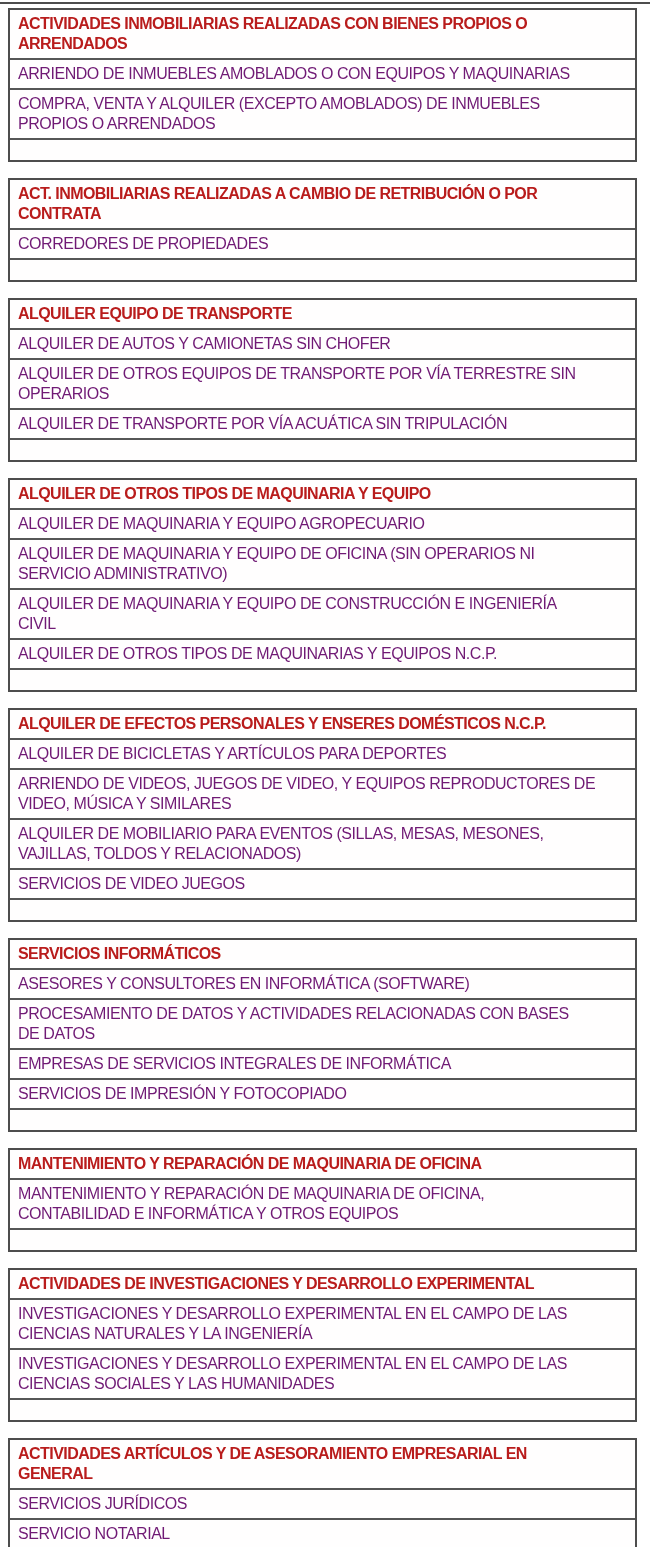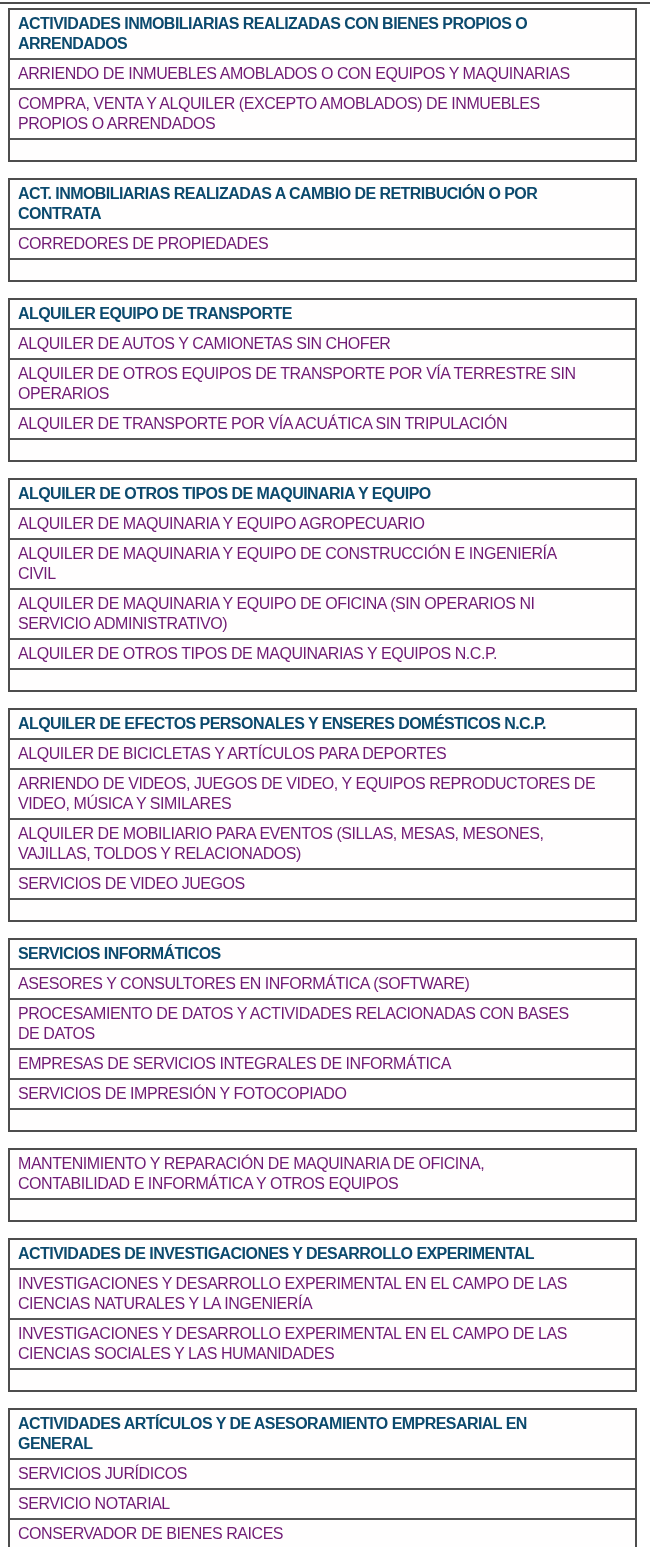--- a/index.html
+++ b/index.html
@@ -46,21 +46,21 @@
     color: #701a75;
     white-space: pre-line;
     overflow-wrap: anywhere;
   }
   .cell + .cell {
     border-top: 2px solid #565656;
   }
   .cell.header {
     font-weight: bold;
     letter-spacing: -0.55px;
-    color: #0c4a6e;
+    color: #b91c1c;
   }
   .cell.spacer {
     height: 20px;
     padding: 0;
   }
   
   .bottom-stub {
     box-sizing: border-box;
     width: 629px;
     height: 10px;
@@ -96,24 +96,24 @@
     <div class="cell row">ALQUILER DE AUTOS Y CAMIONETAS SIN CHOFER</div>
     <div class="cell row">ALQUILER DE OTROS EQUIPOS DE TRANSPORTE POR VÍA TERRESTRE SIN
 OPERARIOS</div>
     <div class="cell row">ALQUILER DE TRANSPORTE POR VÍA ACUÁTICA SIN TRIPULACIÓN</div>
     <div class="cell spacer"></div>
   </div>
 
   <div class="section">
     <div class="cell header">ALQUILER DE OTROS TIPOS DE MAQUINARIA Y EQUIPO</div>
     <div class="cell row">ALQUILER DE MAQUINARIA Y EQUIPO AGROPECUARIO</div>
+    <div class="cell row">ALQUILER DE MAQUINARIA Y EQUIPO DE OFICINA (SIN OPERARIOS NI
+SERVICIO ADMINISTRATIVO)</div>
     <div class="cell row">ALQUILER DE MAQUINARIA Y EQUIPO DE CONSTRUCCIÓN E INGENIERÍA
 CIVIL</div>
-    <div class="cell row">ALQUILER DE MAQUINARIA Y EQUIPO DE OFICINA (SIN OPERARIOS NI
-SERVICIO ADMINISTRATIVO)</div>
     <div class="cell row">ALQUILER DE OTROS TIPOS DE MAQUINARIAS Y EQUIPOS N.C.P.</div>
     <div class="cell spacer"></div>
   </div>
 
   <div class="section">
     <div class="cell header">ALQUILER DE EFECTOS PERSONALES Y ENSERES DOMÉSTICOS N.C.P.</div>
     <div class="cell row">ALQUILER DE BICICLETAS Y ARTÍCULOS PARA DEPORTES</div>
     <div class="cell row">ARRIENDO DE VIDEOS, JUEGOS DE VIDEO, Y EQUIPOS REPRODUCTORES DE
 VIDEO, MÚSICA Y SIMILARES</div>
     <div class="cell row">ALQUILER DE MOBILIARIO PARA EVENTOS (SILLAS, MESAS, MESONES,
@@ -126,20 +126,21 @@
     <div class="cell header">SERVICIOS INFORMÁTICOS</div>
     <div class="cell row">ASESORES Y CONSULTORES EN INFORMÁTICA (SOFTWARE)</div>
     <div class="cell row">PROCESAMIENTO DE DATOS Y ACTIVIDADES RELACIONADAS CON BASES
 DE DATOS</div>
     <div class="cell row">EMPRESAS DE SERVICIOS INTEGRALES DE INFORMÁTICA</div>
     <div class="cell row">SERVICIOS DE IMPRESIÓN Y FOTOCOPIADO</div>
     <div class="cell spacer"></div>
   </div>
 
   <div class="section">
+    <div class="cell header">MANTENIMIENTO Y REPARACIÓN DE MAQUINARIA DE OFICINA</div>
     <div class="cell row">MANTENIMIENTO Y REPARACIÓN DE MAQUINARIA DE OFICINA,
 CONTABILIDAD E INFORMÁTICA Y OTROS EQUIPOS</div>
     <div class="cell spacer"></div>
   </div>
 
   <div class="section">
     <div class="cell header">ACTIVIDADES DE INVESTIGACIONES Y DESARROLLO EXPERIMENTAL</div>
     <div class="cell row">INVESTIGACIONES Y DESARROLLO EXPERIMENTAL EN EL CAMPO DE LAS
 CIENCIAS NATURALES Y LA INGENIERÍA</div>
     <div class="cell row">INVESTIGACIONES Y DESARROLLO EXPERIMENTAL EN EL CAMPO DE LAS

